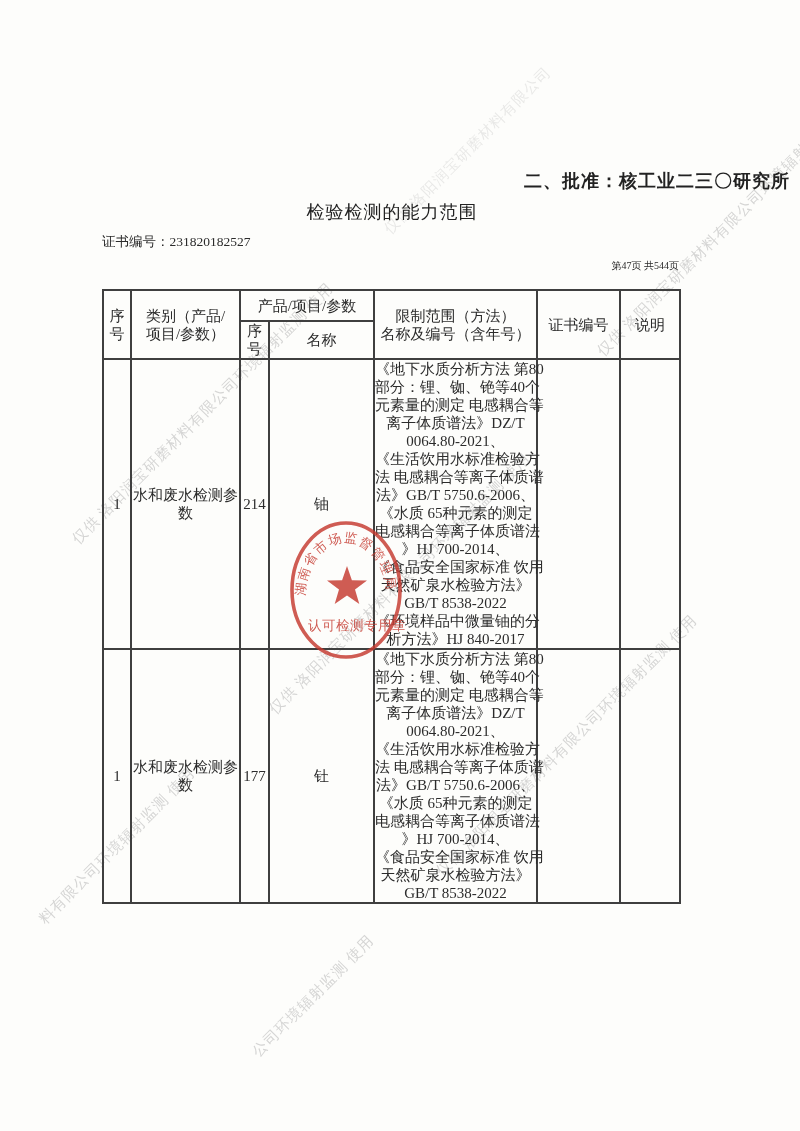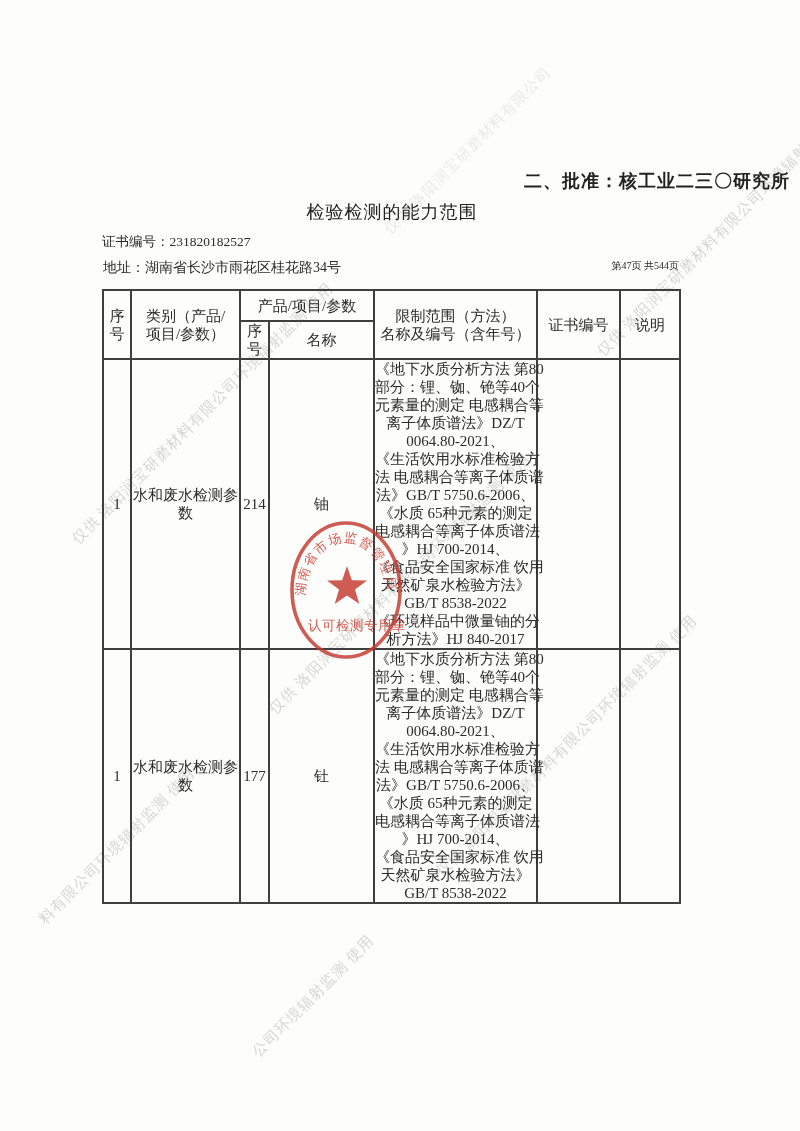--- a/index.html
+++ b/index.html
@@ -90,21 +90,20 @@
     <div class="wm" style="left:439px;top:864px;">仅供 洛阳润宝研磨材料有限公司环境辐射监测 使用</div>
     <div class="wm" style="left:42px;top:912px;">料有限公司环境辐射监测 使用</div>
     <div class="wm" style="left:255px;top:1045px;">公司环境辐射监测 使用</div>
   </div>
 
   <div class="doc-title">二、批准：核工业二三〇研究所</div>
   <div class="doc-subtitle">检验检测的能力范围</div>
 
   <div class="cert-line"><span>证书编号：</span><span>231820182527</span></div>
 
-  <div class="addr-line"><span>地址：</span><span>湖南省长沙市雨花区桂花路34号</span></div>
 
   <div class="page-indicator">第47页 共544页</div>
 
   <table class="cap">
     <colgroup>
       <col style="width:28px">
         <col style="width:109px">
         <col style="width:29px">
       <col style="width:105px">
         <col style="width:163px">

